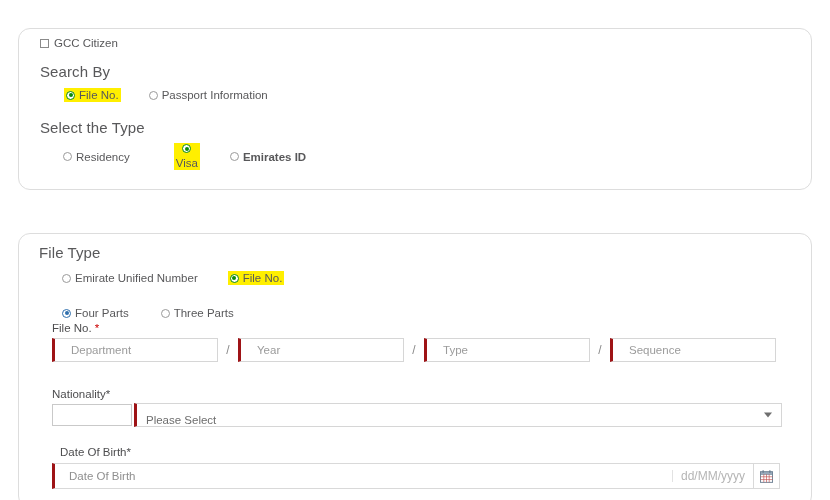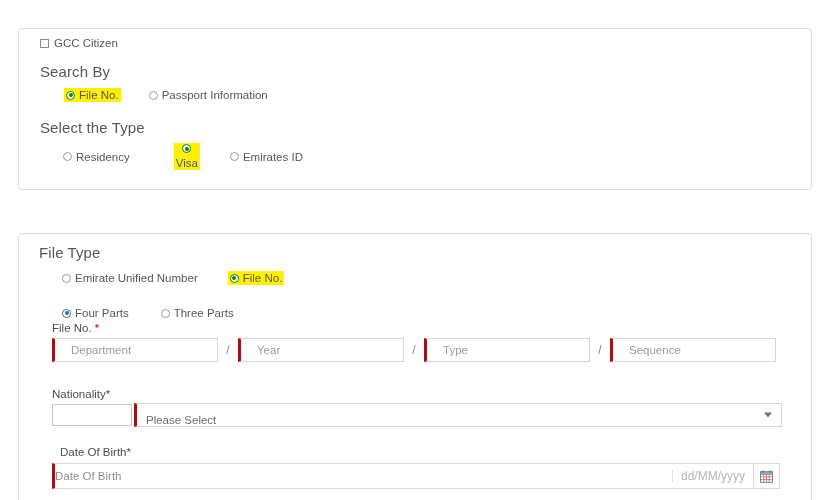--- a/index.html
+++ b/index.html
@@ -17,21 +17,21 @@
     width: 830px;
     height: 500px;
     background: #ffffff;
   }
 
   
   .panel {
     position: absolute;
     background: #ffffff;
     border: 1px solid #dddddd;
-    border-radius: 4px;
+    border-radius: 12px;
     box-sizing: border-box;
   }
   #panel-search {
     left: 18px;
     top: 28px;
     width: 794px;
     height: 162px;
   }
   #panel-filetype {
     left: 18px;
@@ -217,21 +217,21 @@
   .dob-field {
     position: relative;
     width: 702px;
     height: 26px;
     box-sizing: border-box;
     border: 1px solid #d9d9d9;
     border-left: 3px solid #9e1316;
     background: #ffffff;
     display: flex;
     align-items: center;
-    padding-left: 0;
+    padding-left: 14px;
   }
   .dob-placeholder {
     font-size: 11.5px;
     color: #8f8f8f;
   }
   .dob-format {
     position: absolute;
     right: 8px;
     top: 50%;
     transform: translateY(-50%);
@@ -286,21 +286,21 @@
 
     <div class="radio-row" style="left:42px; top:114px;">
       <div class="radio-item">
         <span class="radio-dot"></span>
         <span class="radio-label">Residency</span>
       </div>
       <div class="radio-item hl" style="margin-left:42px;flex-direction:column;">
         <span class="radio-dot sel-green"></span>
         <span class="radio-label">Visa</span>
       </div>
-      <div class="radio-item" style="margin-left:28px;">
+      <div class="radio-item" style="margin-left:28px;font-weight:bold;">
         <span class="radio-dot"></span>
         <span class="radio-label">Emirates ID</span>
       </div>
     </div>
 
   </div>
 
   <div class="panel" id="panel-filetype"></div>
 
   <div class="abs section-heading" style="left:39px; top:244px;">File Type</div>

